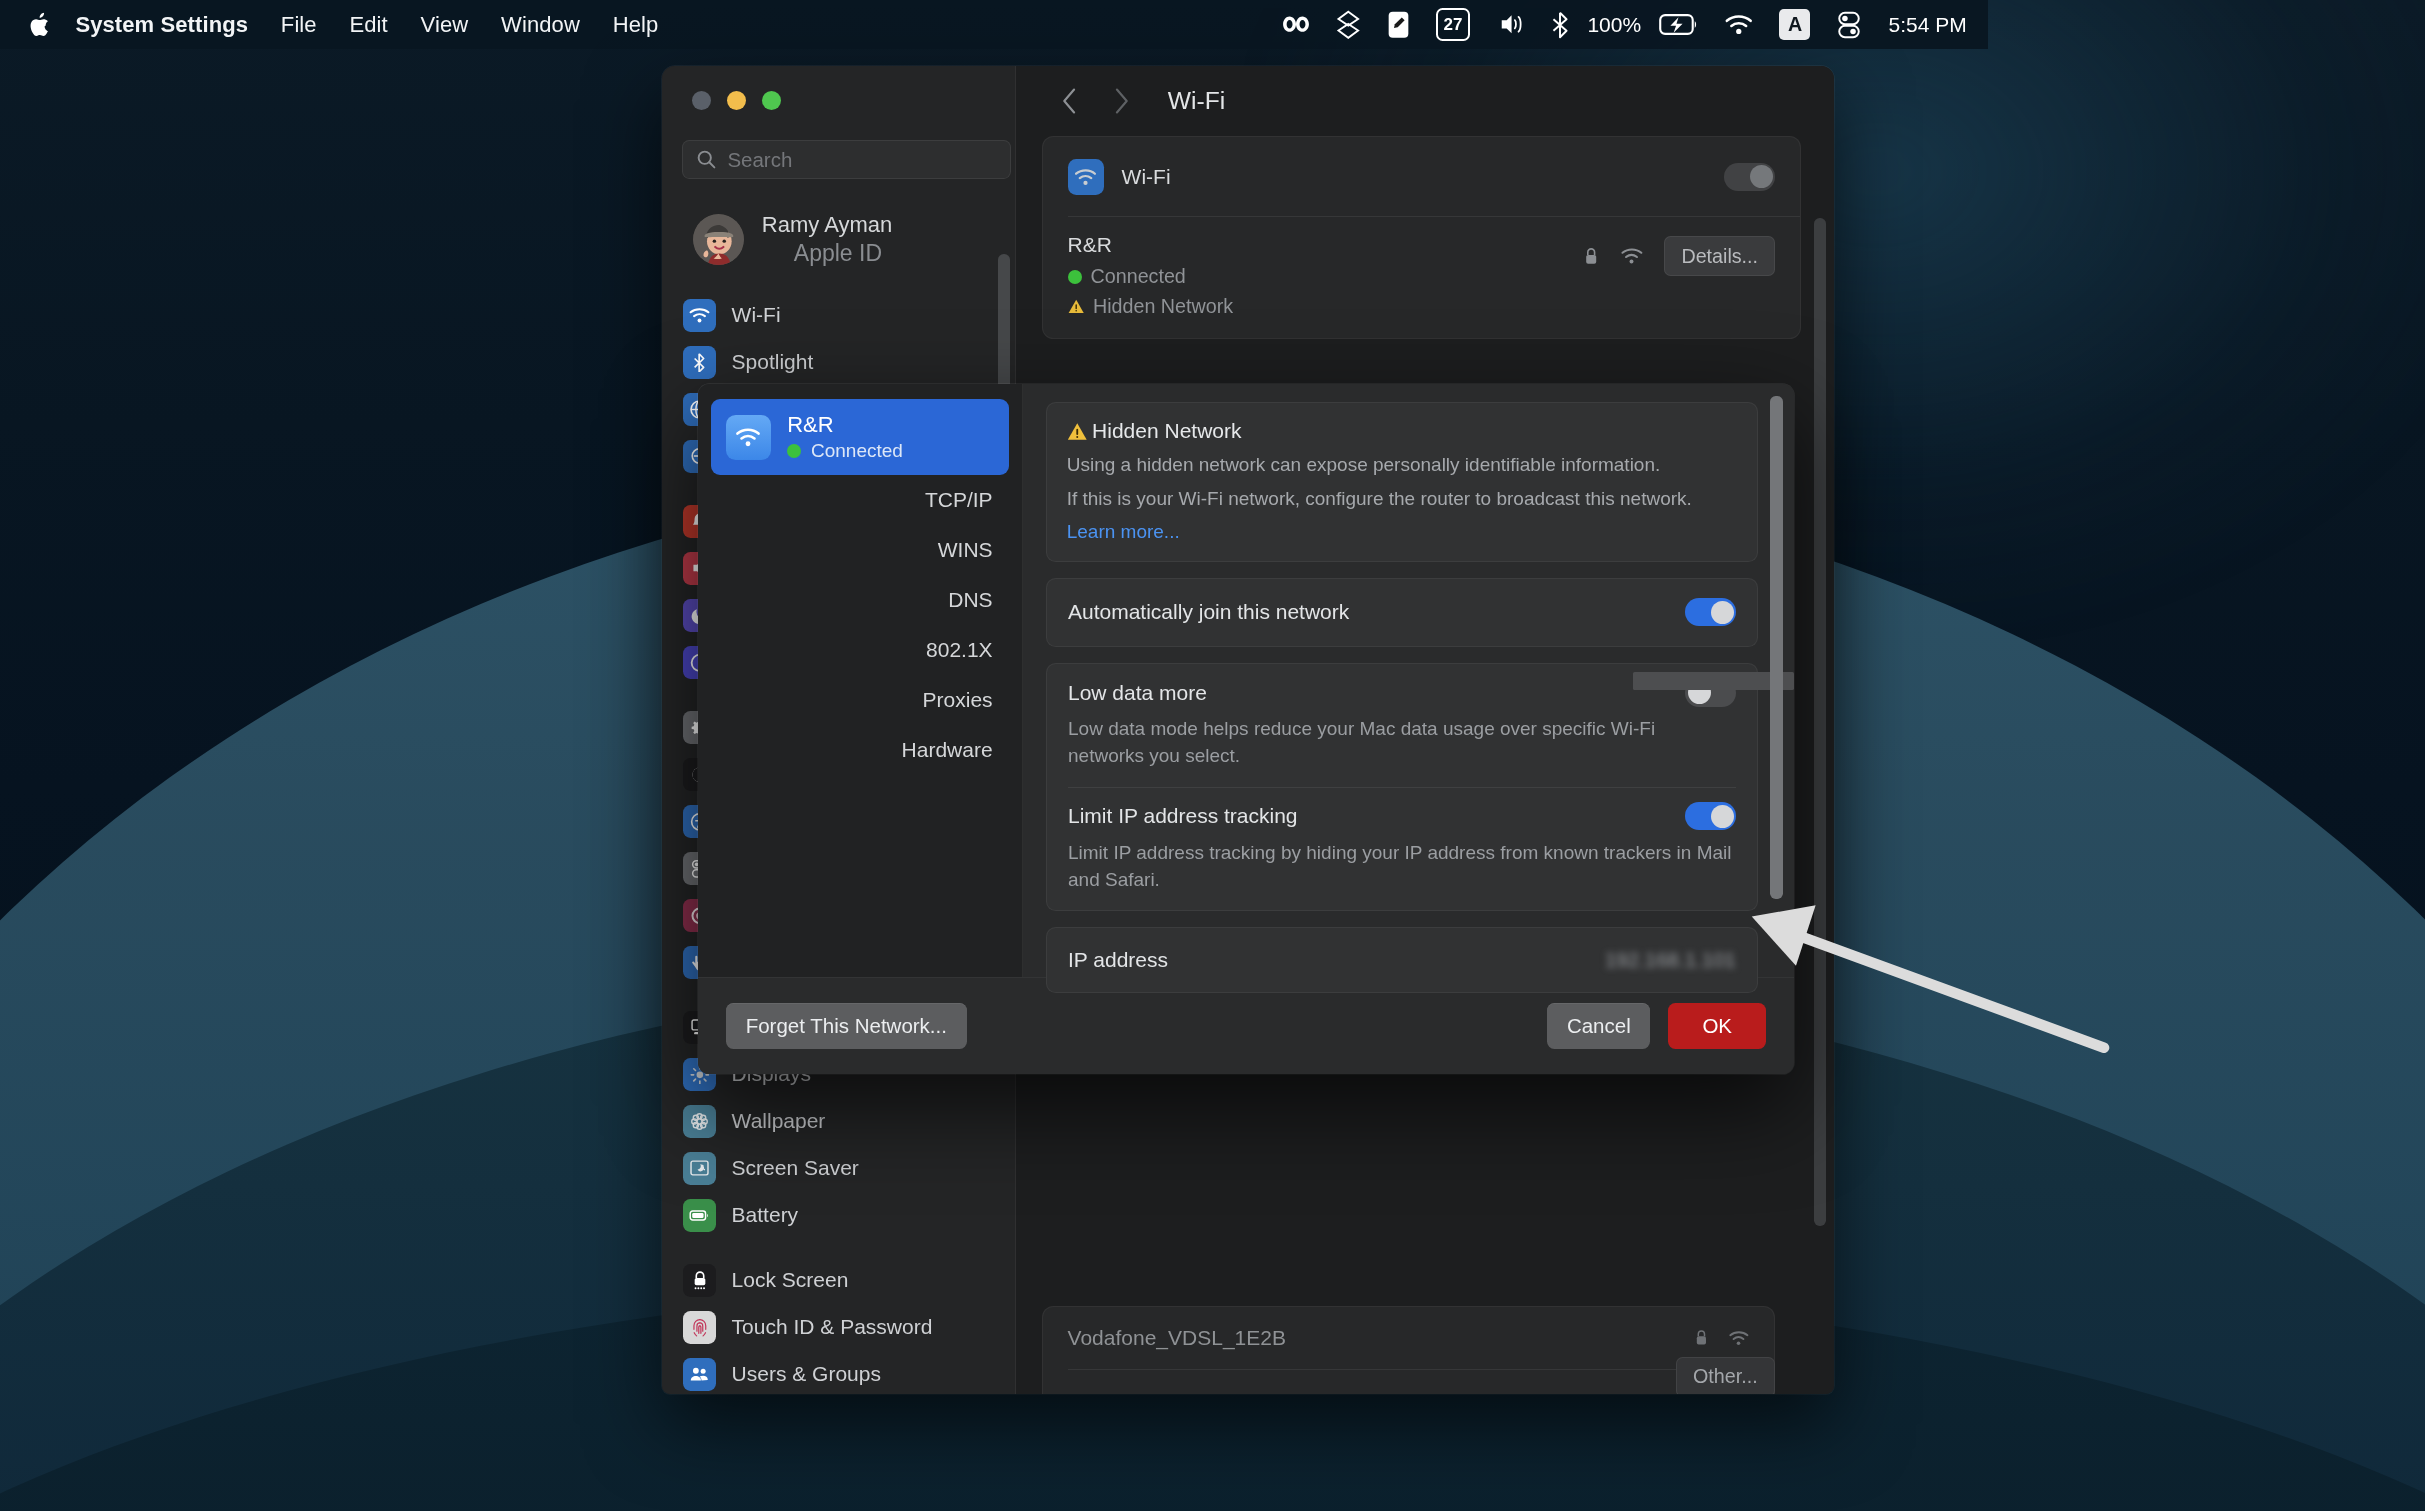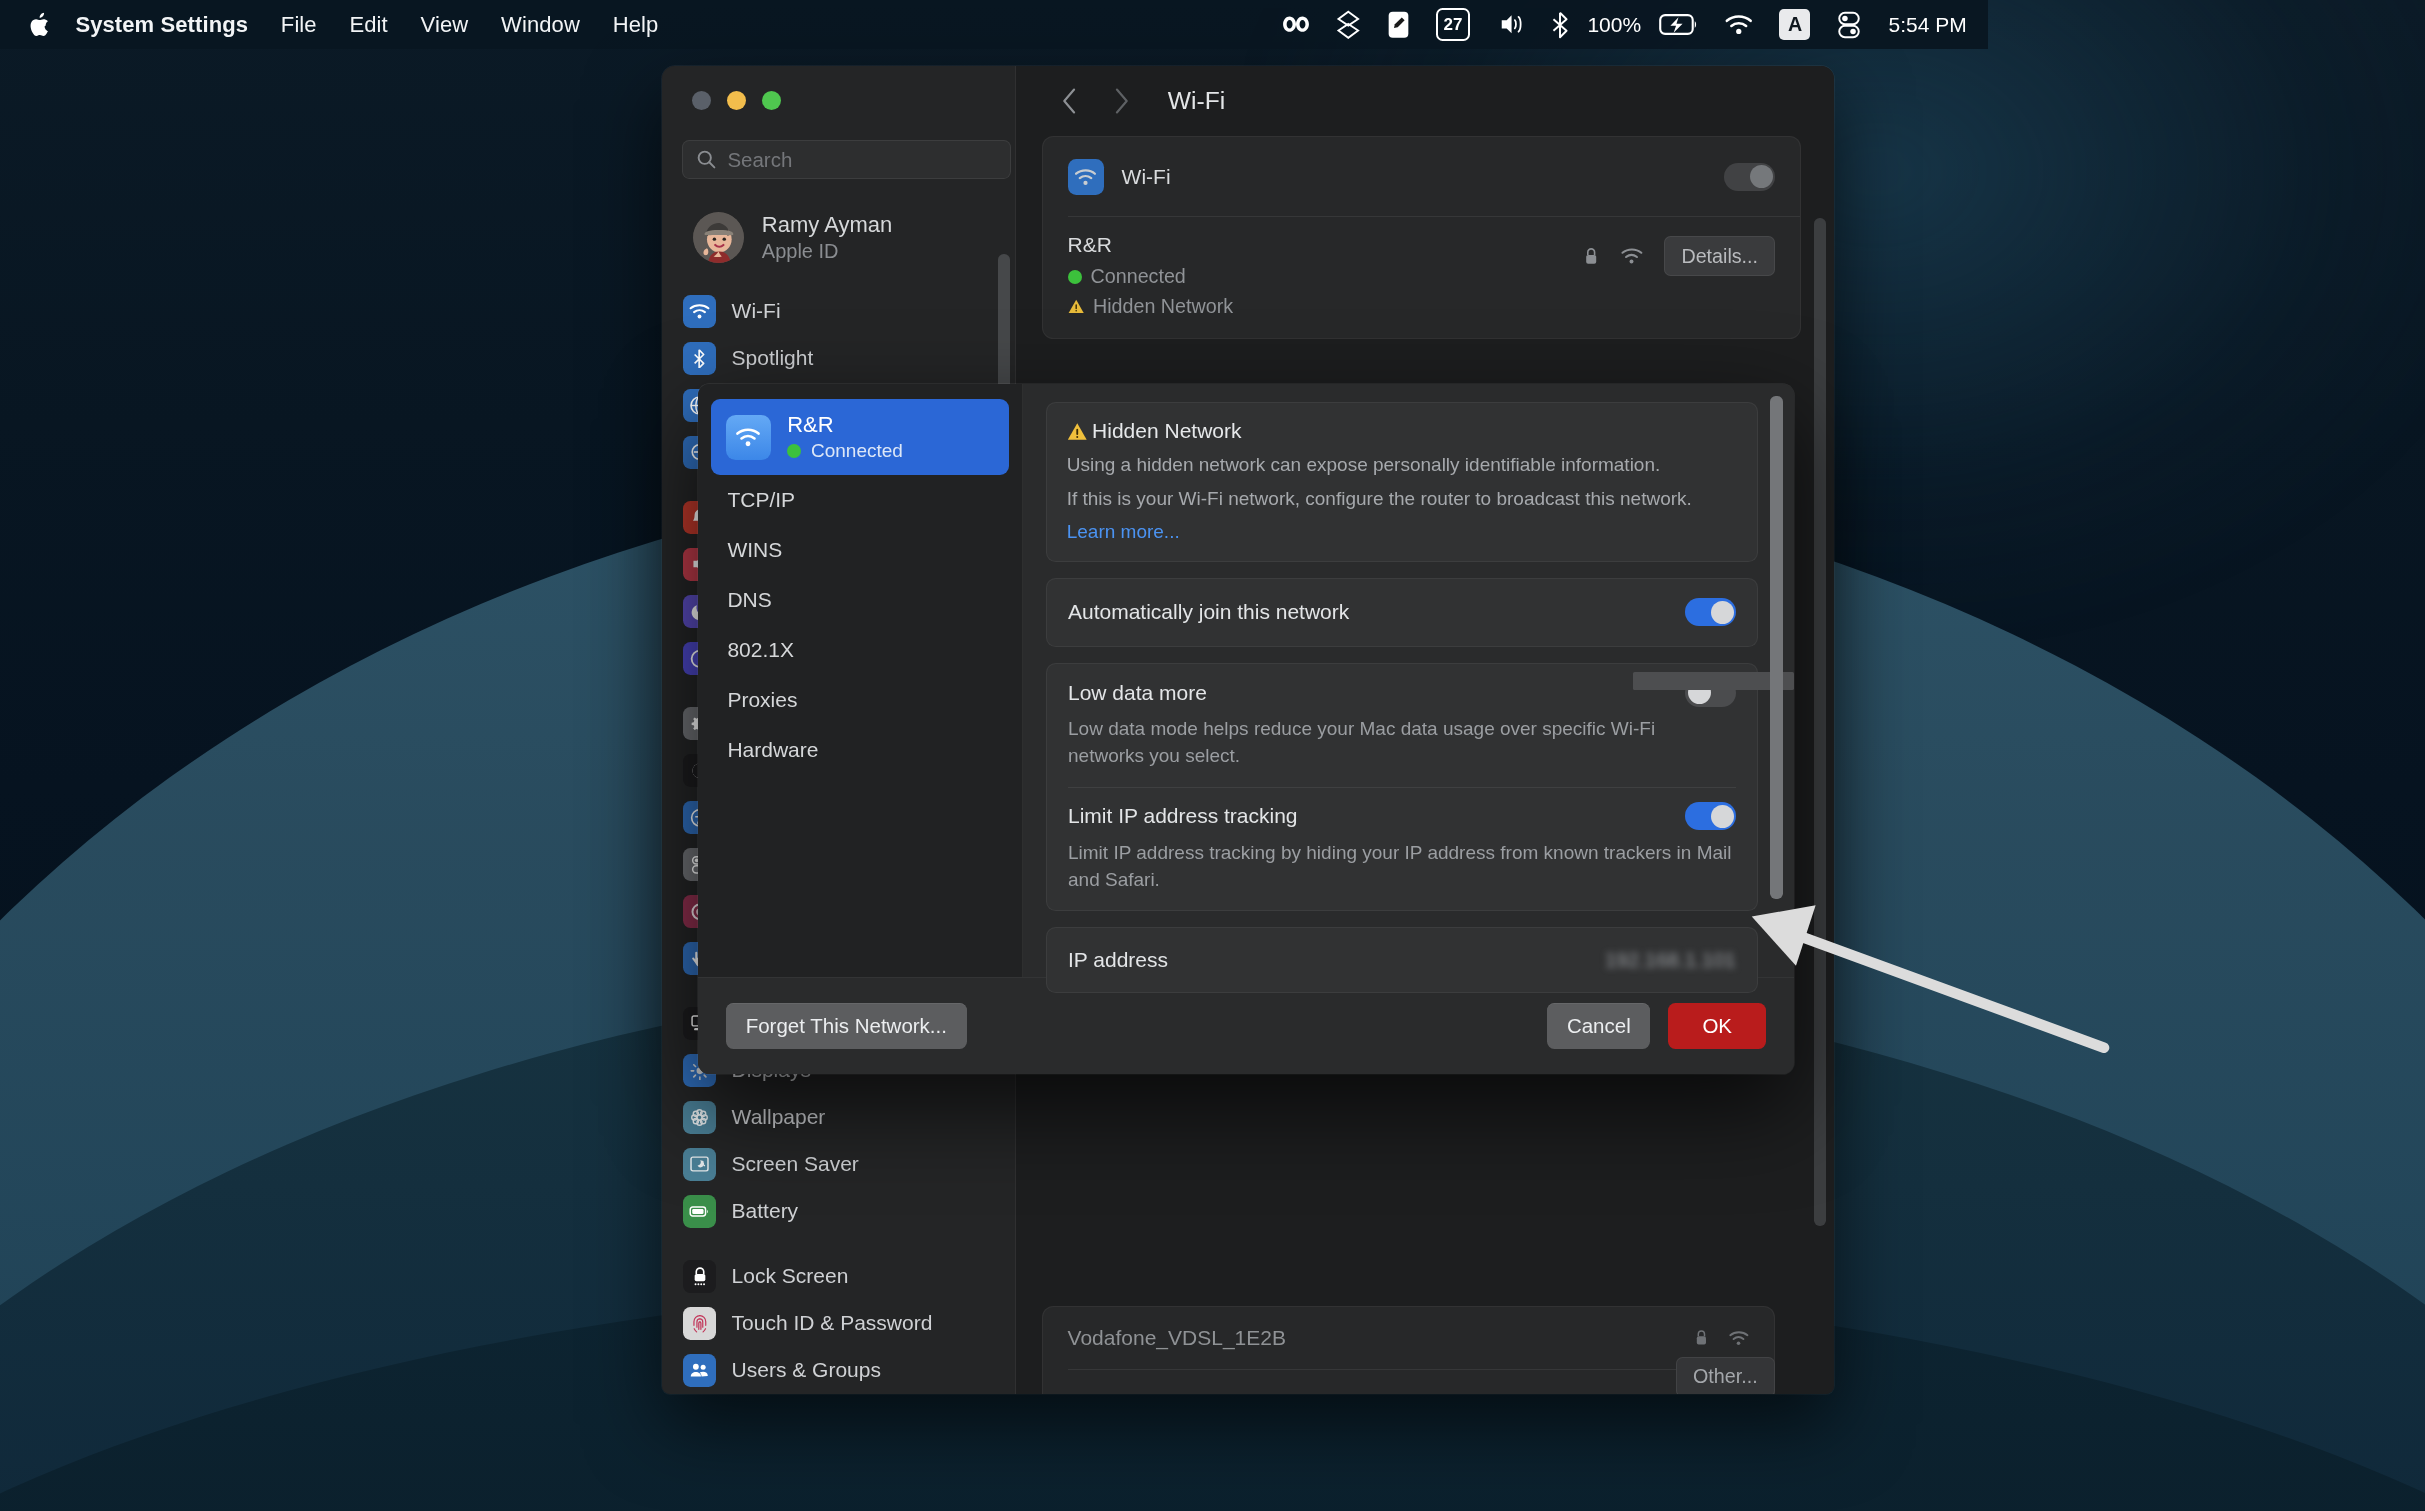--- a/index.html
+++ b/index.html
@@ -67,21 +67,21 @@
     border-radius:7.4px; display:flex; align-items:center; padding:0 13px; }
   .search-ph { font-size:20.5px; color:#74767a; margin-left:10.7px; }
 
   .sb-scroll { position:absolute; top:123px; left:0; right:0; bottom:0; overflow:hidden; }
   .acct { display:flex; align-items:center; padding:11.5px 19.7px 11.5px 21px; margin:11.5px 9.8px 13px 9.8px;
     border-radius:8.2px; }
   .avatar { width:51px; height:51px; border-radius:50%; flex:0 0 51px; overflow:hidden;
     background:#4b4845; position:relative; }
   .acct-txt { margin-left:18px; }
   .acct-name { font-size:22px; color:#d6d8da; line-height:1.18; }
-  .acct-sub { font-size:20px; color:#8a8d91; margin-top:2.5px; }
+  .acct-sub { font-size:23px; color:#8a8d91; margin-top:2.5px;margin-left:32px; }
 
   .sb-item { display:flex; align-items:center; height:47px; padding:0 21px; }
   .sb-ico { width:33px; height:33px; border-radius:7.4px; flex:0 0 33px;
     display:flex; align-items:center; justify-content:center; }
   .sb-lbl { margin-left:15.6px; font-size:21px; color:#cfd1d4; white-space:nowrap; }
   .sb-gap { height:18px; }
 
   
   #detail { flex:1; position:relative; background:#1d1e1f; overflow:hidden; }
   .d-head { height:70px; display:flex; align-items:center; padding-left:29.5px; gap:3.3px; }
@@ -124,21 +124,21 @@
   #sheet-main { flex:1; display:flex; min-height:0; }
   #sheet-side { width:325px; flex:0 0 325px; background:#212223;
     border-right:0.8px solid rgba(255,255,255,.06); padding:14.8px 13px 0 13px; }
   .sh-net { display:flex; align-items:center; background:#2b67d6; border-radius:9px;
     padding:13px 14.8px; }
   .sh-net-ico { width:45px; height:45px; border-radius:9.8px; flex:0 0 45px;
     background:linear-gradient(180deg,#64a9f5,#3c87e8); display:flex; align-items:center; justify-content:center; }
   .sh-net-txt { margin-left:16.4px; }
   .sh-net-name { font-size:22px; color:#fff; line-height:1.15; }
   .sh-net-st { display:flex; align-items:center; gap:9.8px; font-size:19px; color:#dde7f7; margin-top:3.3px; }
-  .sh-item { font-size:21px; color:#d5d7d9; padding:13px 16.4px; }
+  .sh-item { font-size:21px; color:#d5d7d9; padding:13px 16.4px;text-align:right; }
 
   #sheet-content { flex:1; position:relative; background:#2a2b2c; min-width:0; }
   .sc-inner { position:absolute; inset:0; padding:18px 36px 8.2px 23px; }
   .warn-card { background:#313233; border:0.8px solid rgba(255,255,255,.055); border-radius:9.8px;
     padding:16.4px 19.7px 18px 19.7px; }
   .warn-title { display:flex; align-items:center; gap:4.9px; font-size:21px; color:#e6e8ea; }
   .warn-line { font-size:19px; color:#a6a9ad; margin-top:9px; line-height:1.32; }
   .warn-link { font-size:19px; color:#4b93f2; margin-top:9px; }
   .sh-card { background:#313233; border:0.8px solid rgba(255,255,255,.055); border-radius:9.8px; margin-top:16.4px; }
   .sh-row { display:flex; align-items:center; padding:0 21px; min-height:57px; }

